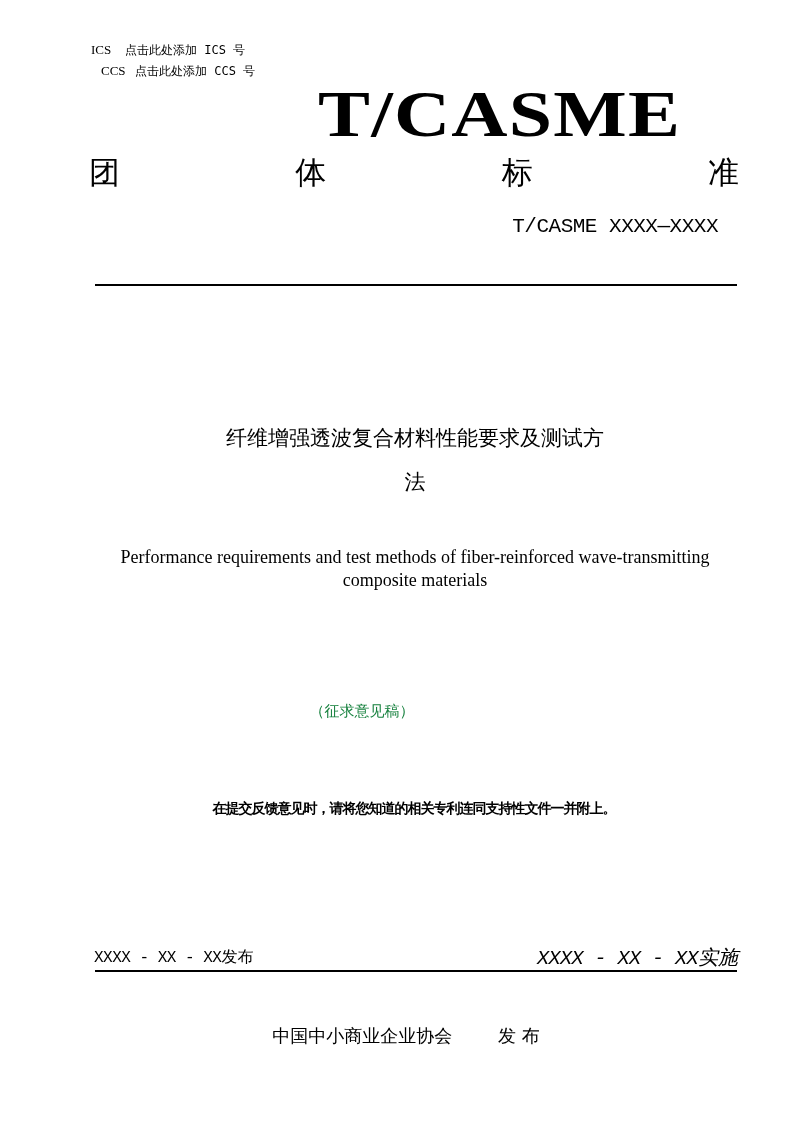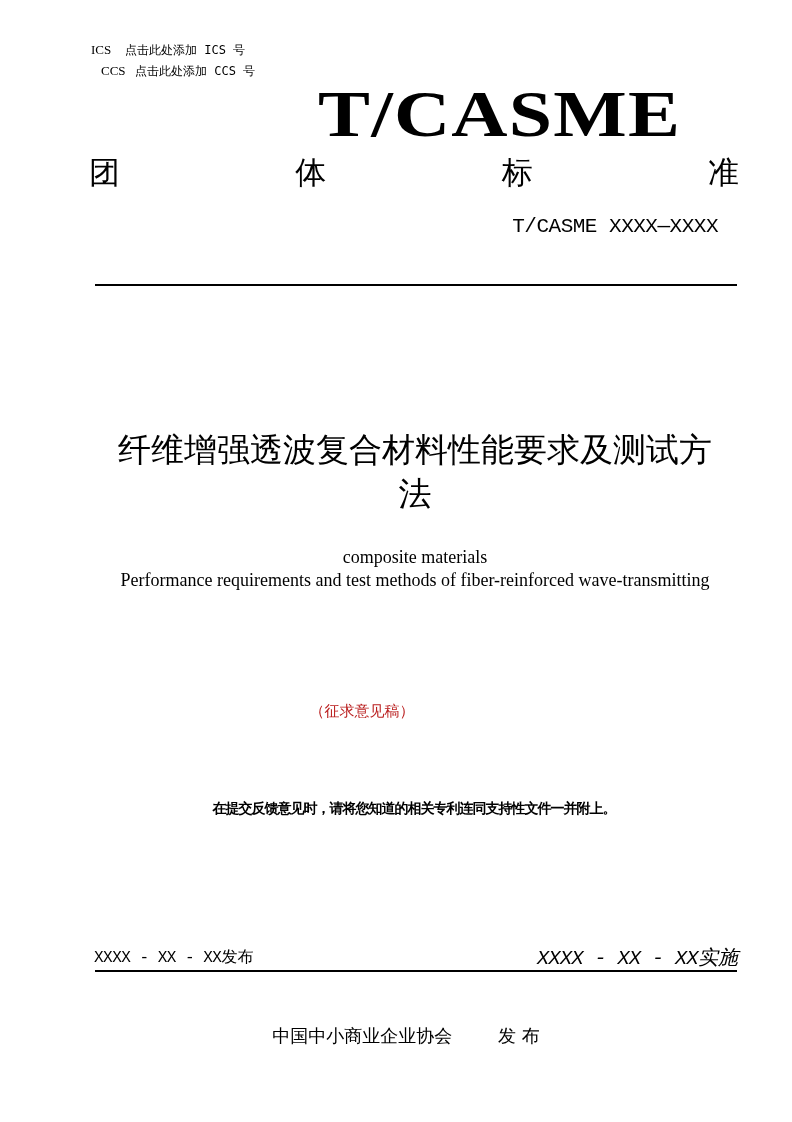--- a/index.html
+++ b/index.html
@@ -4,23 +4,23 @@
   <style>
     html, body { margin: 0; padding: 0; background: #ffffff; }
     body { width: 792px; height: 1122px; position: relative; overflow: hidden; color: #000; font-family: "DejaVu Sans", sans-serif; }
     .abs { position: absolute; }
     .ics { left: 91px; font-size: 12px; line-height: 22px; font-family: "DejaVu Sans Mono", monospace; white-space: pre; }
     .ics .lbl { display: inline-block; width: 34px; font-family: "Liberation Serif", serif; font-size: 13px; }
     .logo { left: 318px; top: 82px; width: 372px; height: 64px; font-family: "Liberation Serif", serif; font-weight: bold; font-size: 66px; line-height: 64px; letter-spacing: 1px; white-space: nowrap; transform: scaleX(1.18); transform-origin: left top; }
     .std-row { left: 89px; top: 152px; width: 650px; height: 40px; display: flex; justify-content: space-between; font-size: 31px; line-height: 40px; }
     .std-no { top: 217px; right: 74px; font-family: "Liberation Mono", monospace; font-size: 21px; line-height: 20px; letter-spacing: -0.5px; white-space: nowrap; }
     .hr { height: 1.5px; background: #000; left: 95px; width: 642px; }
-    .title-zh { left: 90px; width: 650px; top: 428px; text-align: center; font-size: 33px; line-height: 44px; }
+    .title-zh { left: 90px; width: 650px; top: 416px; text-align: center; font-size: 21px; line-height: 44px; }
     .title-en { left: 95px; width: 640px; top: 546px; text-align: center; font-family: "Liberation Serif", serif; font-size: 18px; line-height: 23px; }
-    .draft { left: 0; width: 724px; top: 700px; text-align: center; font-size: 15px; line-height: 22px; color: #b91c1c; }
+    .draft { left: 0; width: 724px; top: 700px; text-align: center; font-size: 15px; line-height: 22px; color: #15803d; }
     .notice { left: 0; width: 828px; top: 798px; text-align: center; font-size: 14px; line-height: 20px; font-weight: bold; letter-spacing: -1px; }
     .date-left { left: 94px; top: 946px; font-size: 16px; line-height: 22px; white-space: nowrap; }
     .date-right { right: 54px; top: 946px; font-size: 20px; line-height: 22px; white-space: nowrap; font-style: italic; }
     .date-left .d, .date-right .d { font-family: "Liberation Mono", monospace; letter-spacing: -0.5px; }
     .publisher { left: 0; width: 812px; top: 1024px; text-align: center; font-size: 18px; line-height: 24px; white-space: pre; }
   </style>
 </head>
 <body>
 
 <div class="abs ics" style="top:39px;"><span class="lbl">ICS</span><span>点击此处添加 ICS 号</span></div>
@@ -38,22 +38,22 @@
 <div class="abs std-no">T/CASME XXXX—XXXX</div>
 
 <div class="abs hr" style="top:284px;"></div>
 
 <div class="abs title-zh">
   <div>纤维增强透波复合材料性能要求及测试方</div>
   <div>法</div>
 </div>
 
 <div class="abs title-en">
+  <div>Performance requirements and test methods of fiber-reinforced wave-transmitting</div>
   <div>composite materials</div>
-  <div>Performance requirements and test methods of fiber-reinforced wave-transmitting</div>
 </div>
 
 <div class="abs draft">（征求意见稿）</div>
 
 <div class="abs notice">在提交反馈意见时，请将您知道的相关专利连同支持性文件一并附上。</div>
 
 <div class="abs date-left">
   <span class="d">XXXX - XX - XX</span><span>发布</span>
 </div>
 <div class="abs date-right">

